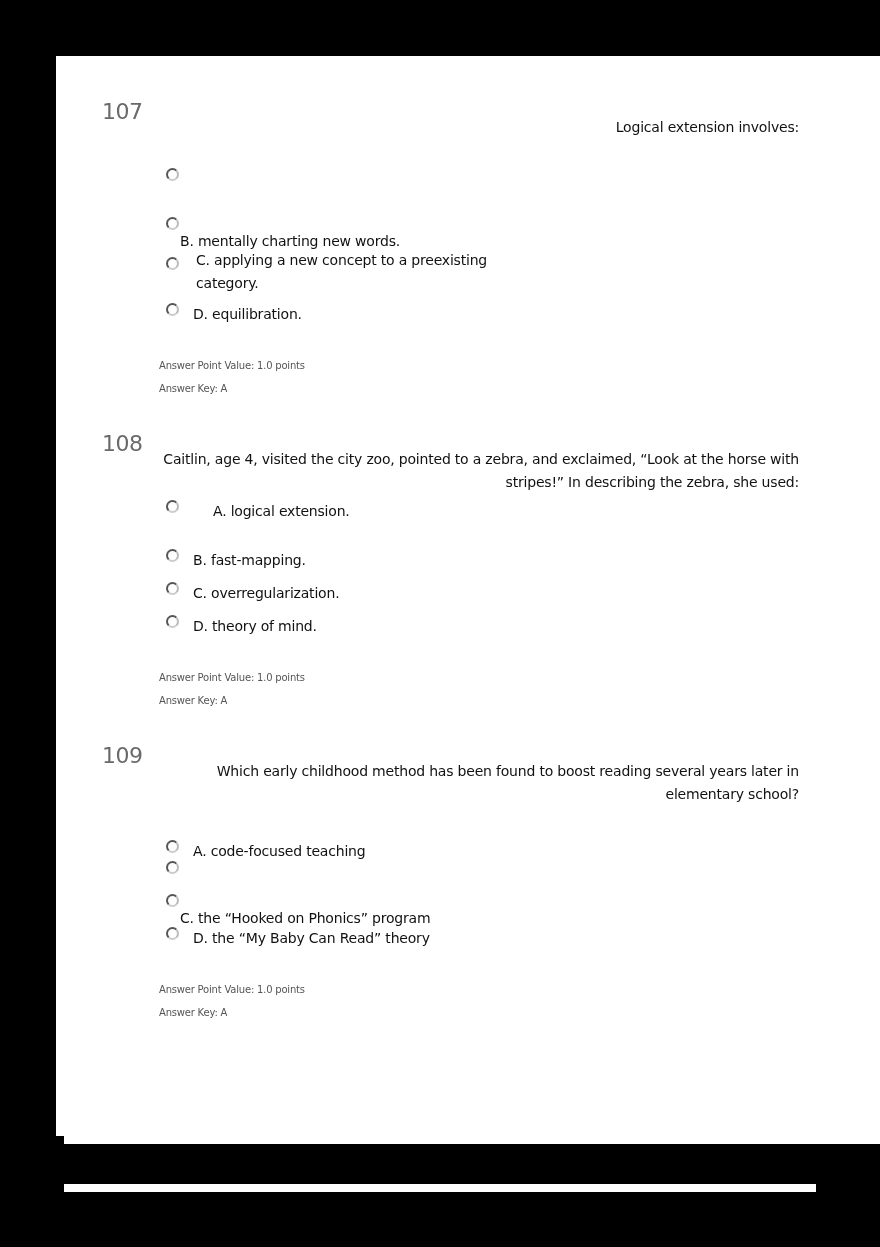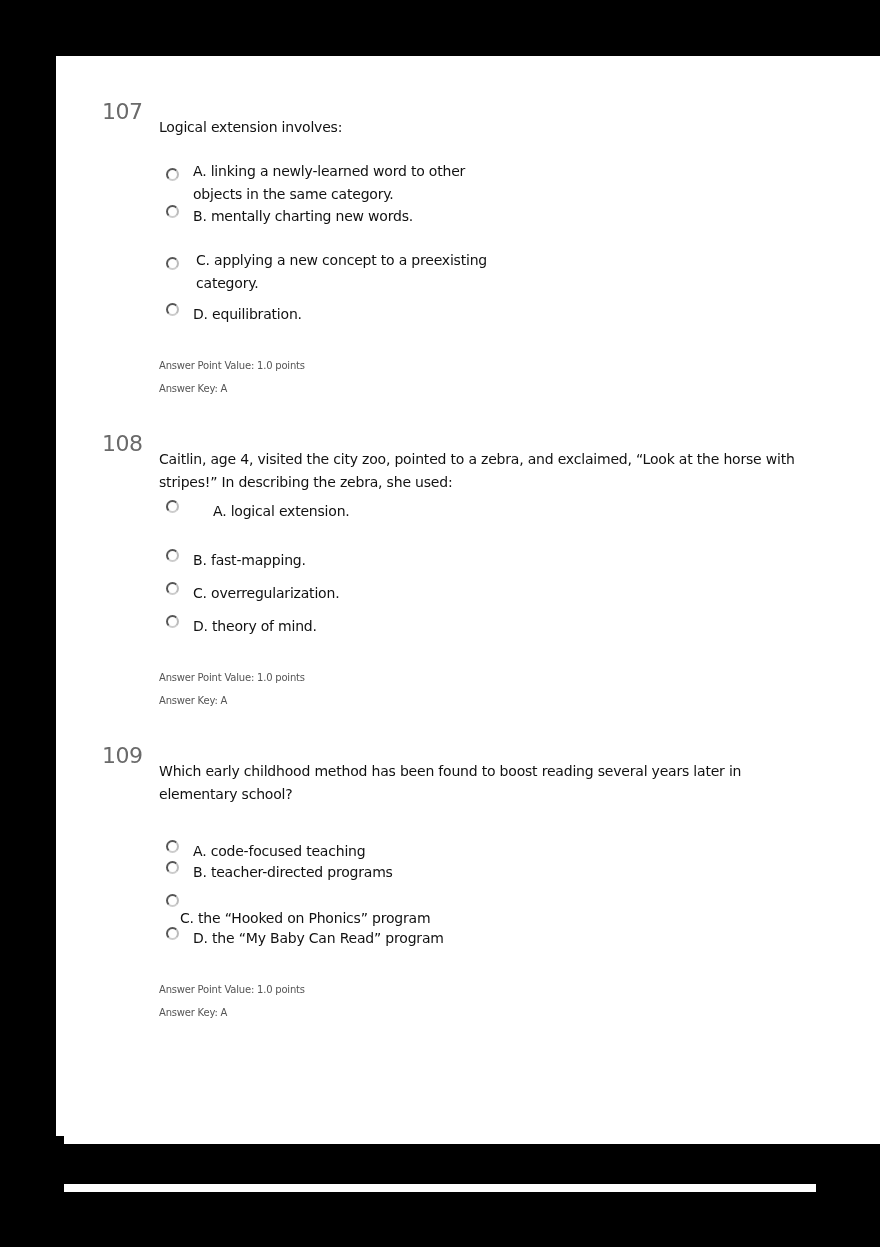--- a/index.html
+++ b/index.html
@@ -54,20 +54,21 @@
     }
     .qtext {
       position: absolute;
       left: 103px;
       top: 16px;
       width: 640px;
       font-size: 14px;
       line-height: 23px;
       color: #111;
       letter-spacing: -0.2px;
+      text-align: right;
     }
     .option {
       position: absolute;
       left: 110px;
       width: 340px;
       display: flex;
       align-items: flex-start;
       cursor: pointer;
     }
     .radio {
@@ -105,23 +106,22 @@
 <body>
 
 <div class="page">
 
   <div class="question" style="top:44px;">
     <div class="qnum">107</div>
     <div class="qtext">Logical extension involves:</div>
 
     <div class="option" style="top:60px;">
       <span class="radio wrap"></span>
-      <span class="opt-label" style="width:300px;">A. linking a newly-learned word to other objects in the same category.</span>
     </div>
-    <div class="option" style="top:105px;">
+    <div class="option" style="top:117px;flex-direction:column;">
       <span class="radio"></span>
       <span class="opt-label">B. mentally charting new words.</span>
     </div>
     <div class="option" style="top:149px;justify-content:space-between;">
       <span class="radio wrap"></span>
       <span class="opt-label" style="width:310px;">C. applying a new concept to a preexisting category.</span>
     </div>
     <div class="option" style="top:203px;text-align:center;">
       <span class="radio"></span>
       <span class="opt-label">D. equilibration.</span>
@@ -159,29 +159,28 @@
   <div class="question" style="top:688px;">
     <div class="qnum">109</div>
     <div class="qtext">Which early childhood method has been found to boost reading several years later in elementary school?</div>
 
     <div class="option" style="top:96px;">
       <span class="radio"></span>
       <span class="opt-label">A. code-focused teaching</span>
     </div>
     <div class="option" style="top:117px;">
       <span class="radio"></span>
-      <span class="opt-label">B. teacher-directed programs</span>
     </div>
     <div class="option" style="top:150px;flex-direction:column;">
       <span class="radio"></span>
       <span class="opt-label">C. the “Hooked on Phonics” program</span>
     </div>
     <div class="option" style="top:183px;">
       <span class="radio"></span>
-      <span class="opt-label">D. the “My Baby Can Read” program</span>
+      <span class="opt-label">D. the “My Baby Can Read” theory</span>
     </div>
 
     <div class="meta" style="top:234px;">Answer Point Value: 1.0 points</div>
     <div class="meta" style="top:257px;">Answer Key: A</div>
   </div>
 
 </div>
 
 <div class="strip"></div>
 <div class="bottom-bar"></div>

